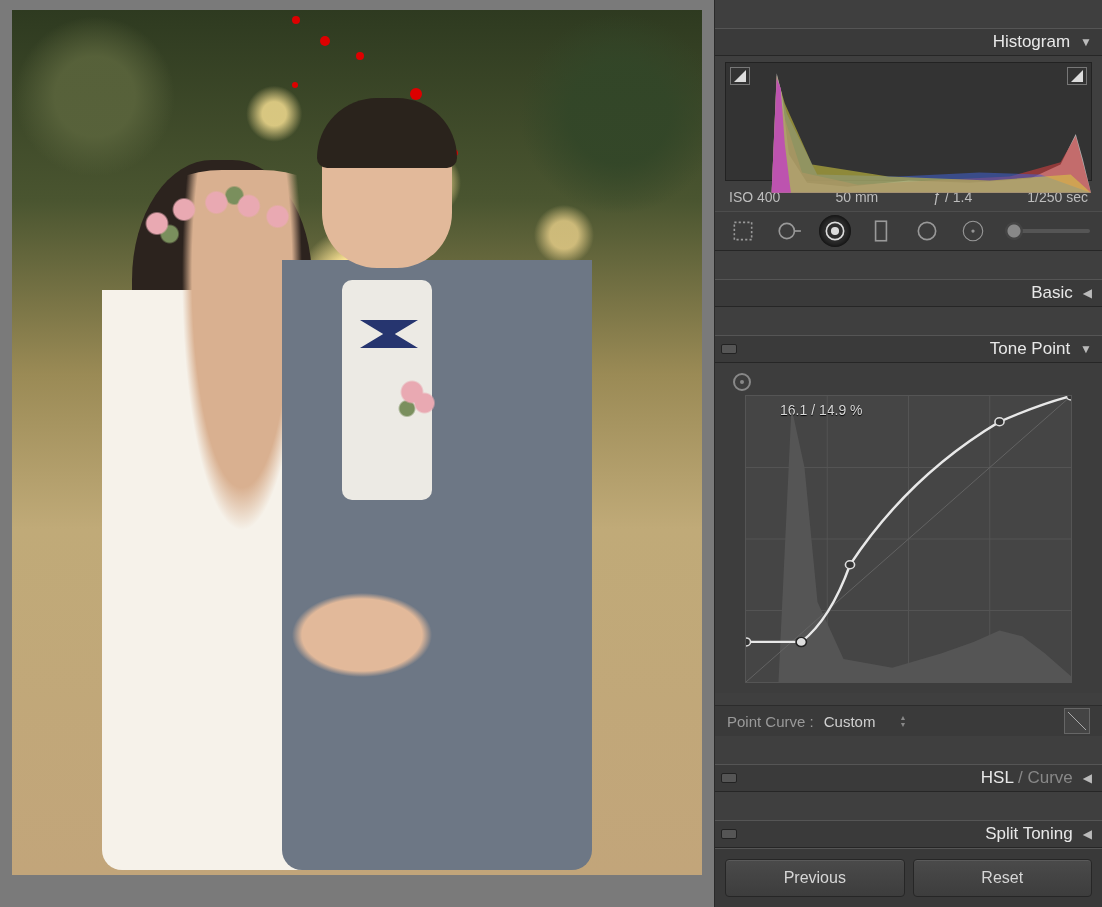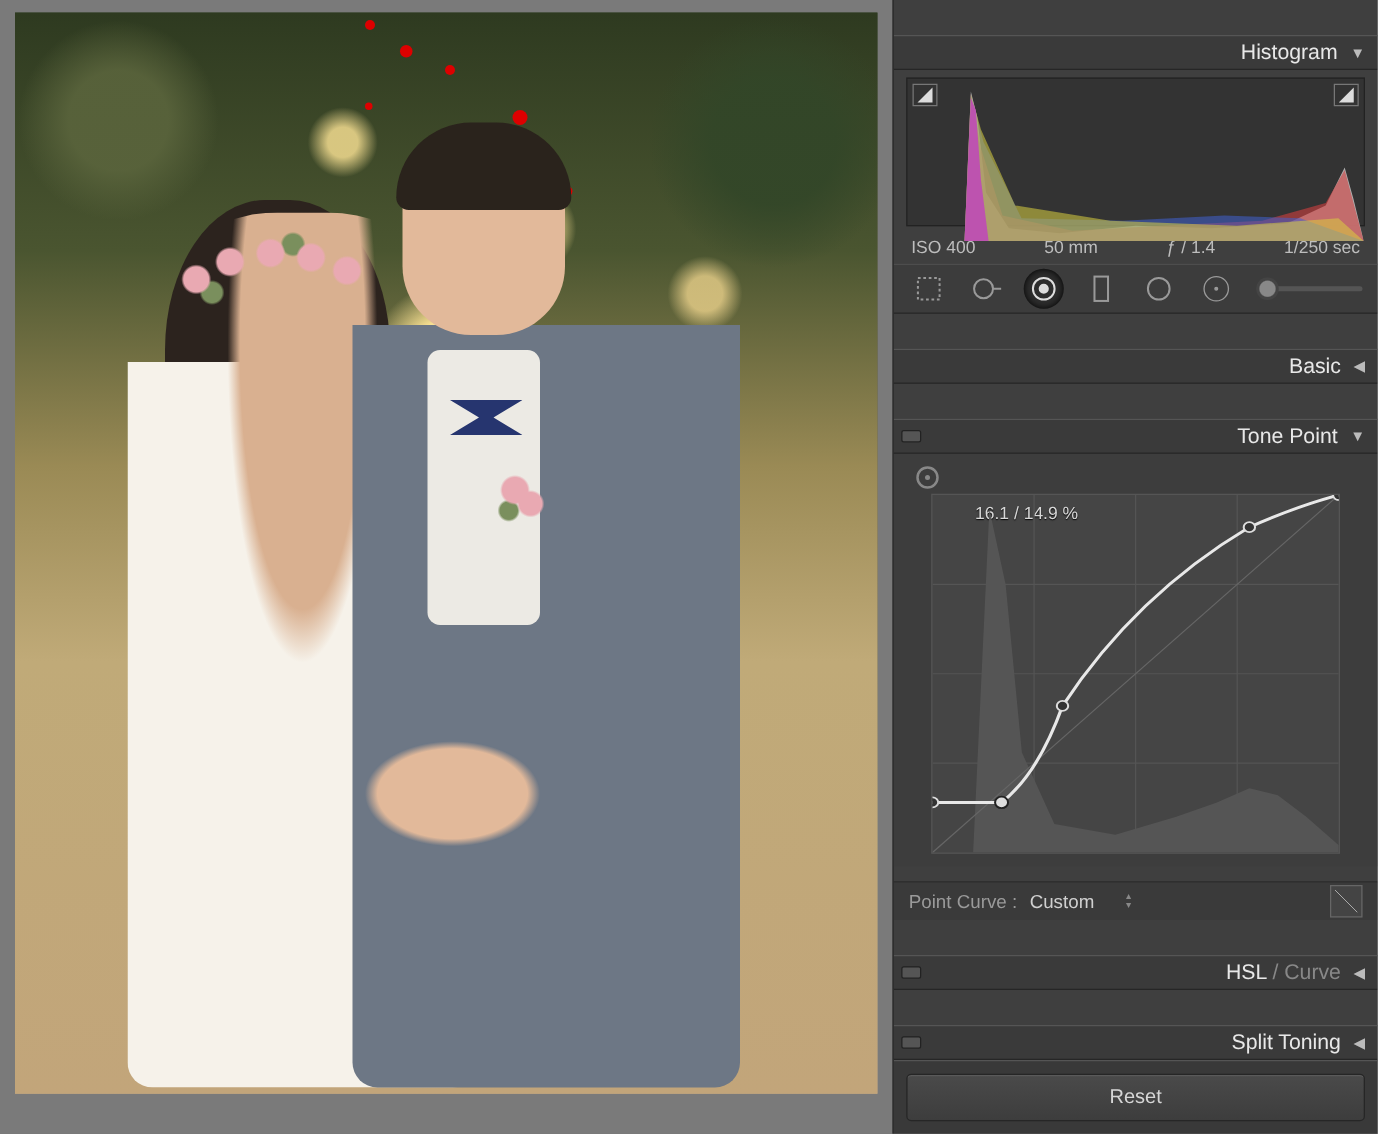--- a/index.html
+++ b/index.html
@@ -398,17 +398,20 @@
   </div>
 
   <div class="section-header">
     <span class="toggle-switch"></span>
     <span>Split Toning</span>
     <span class="disclosure">◀</span>
   </div>
 
   <div class="bottom-buttons">
     <div class="btn">
+        <span>Previous</span>
+      </div>
+    <div class="btn">
         <span>Reset</span>
       </div>
   </div>
 
 </div>
 
 </body></html>

